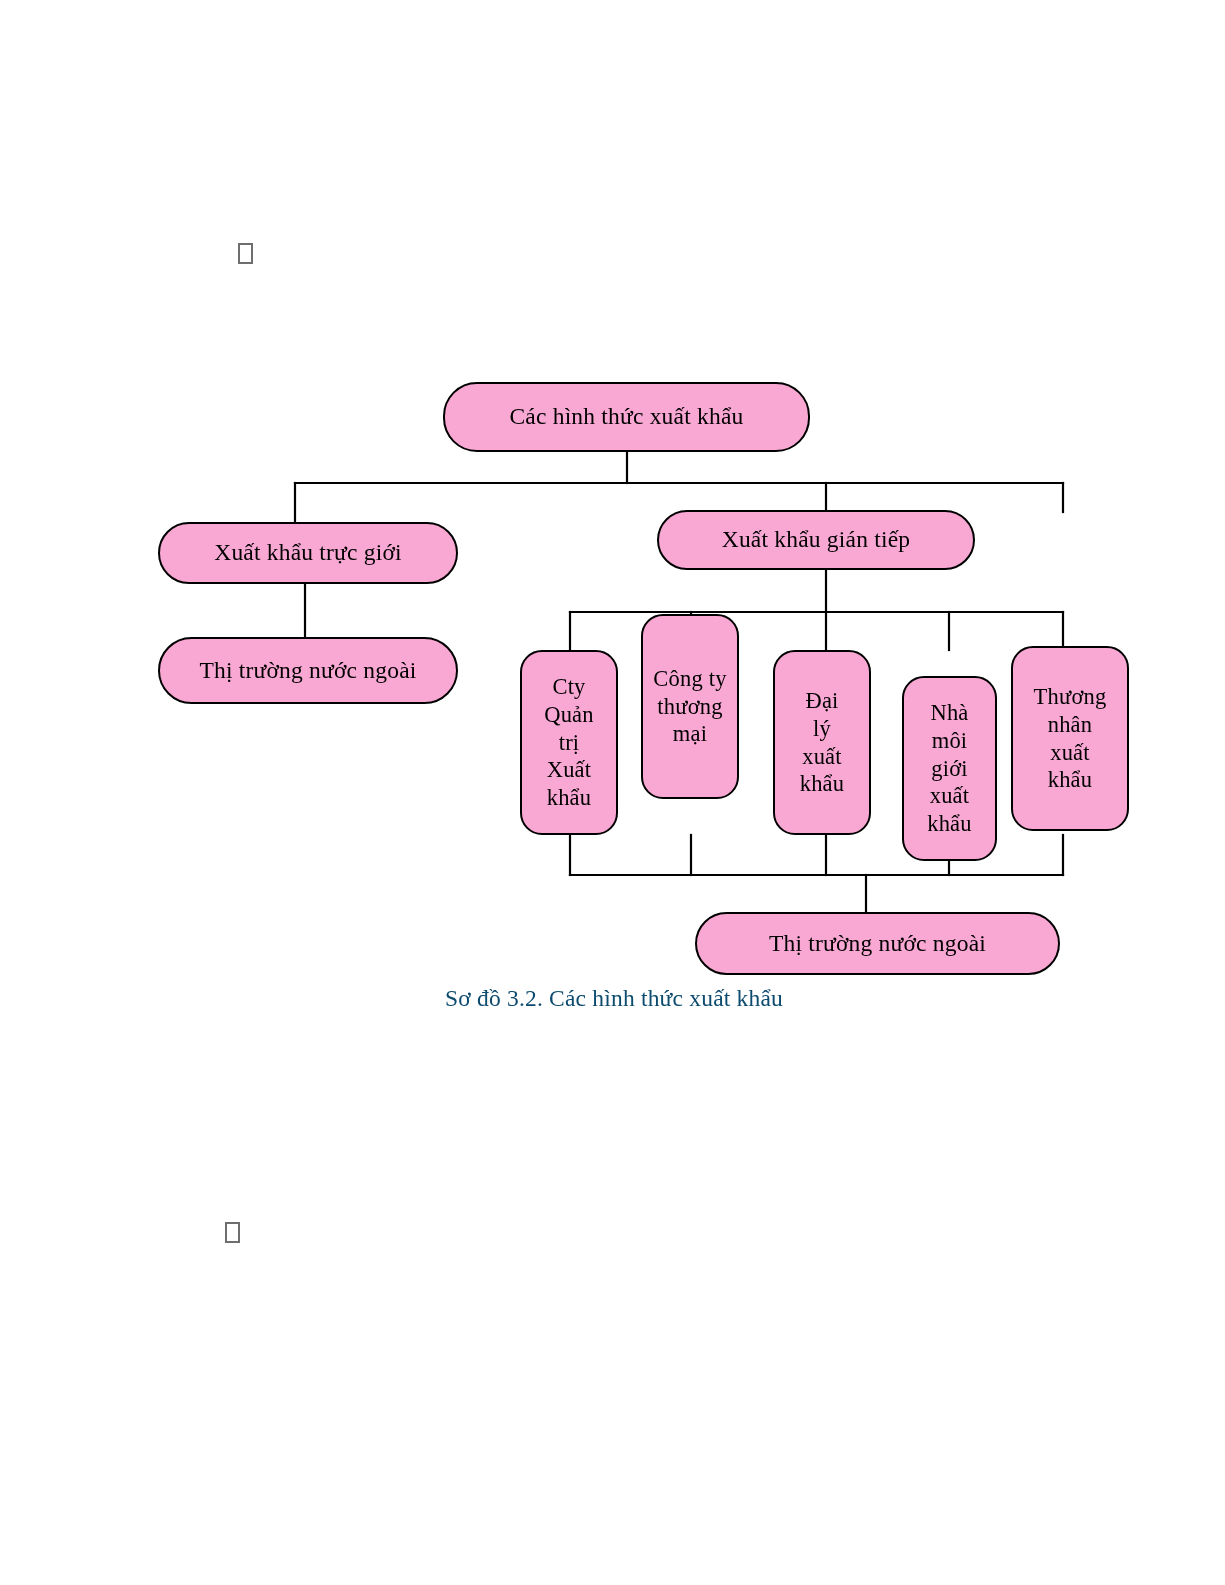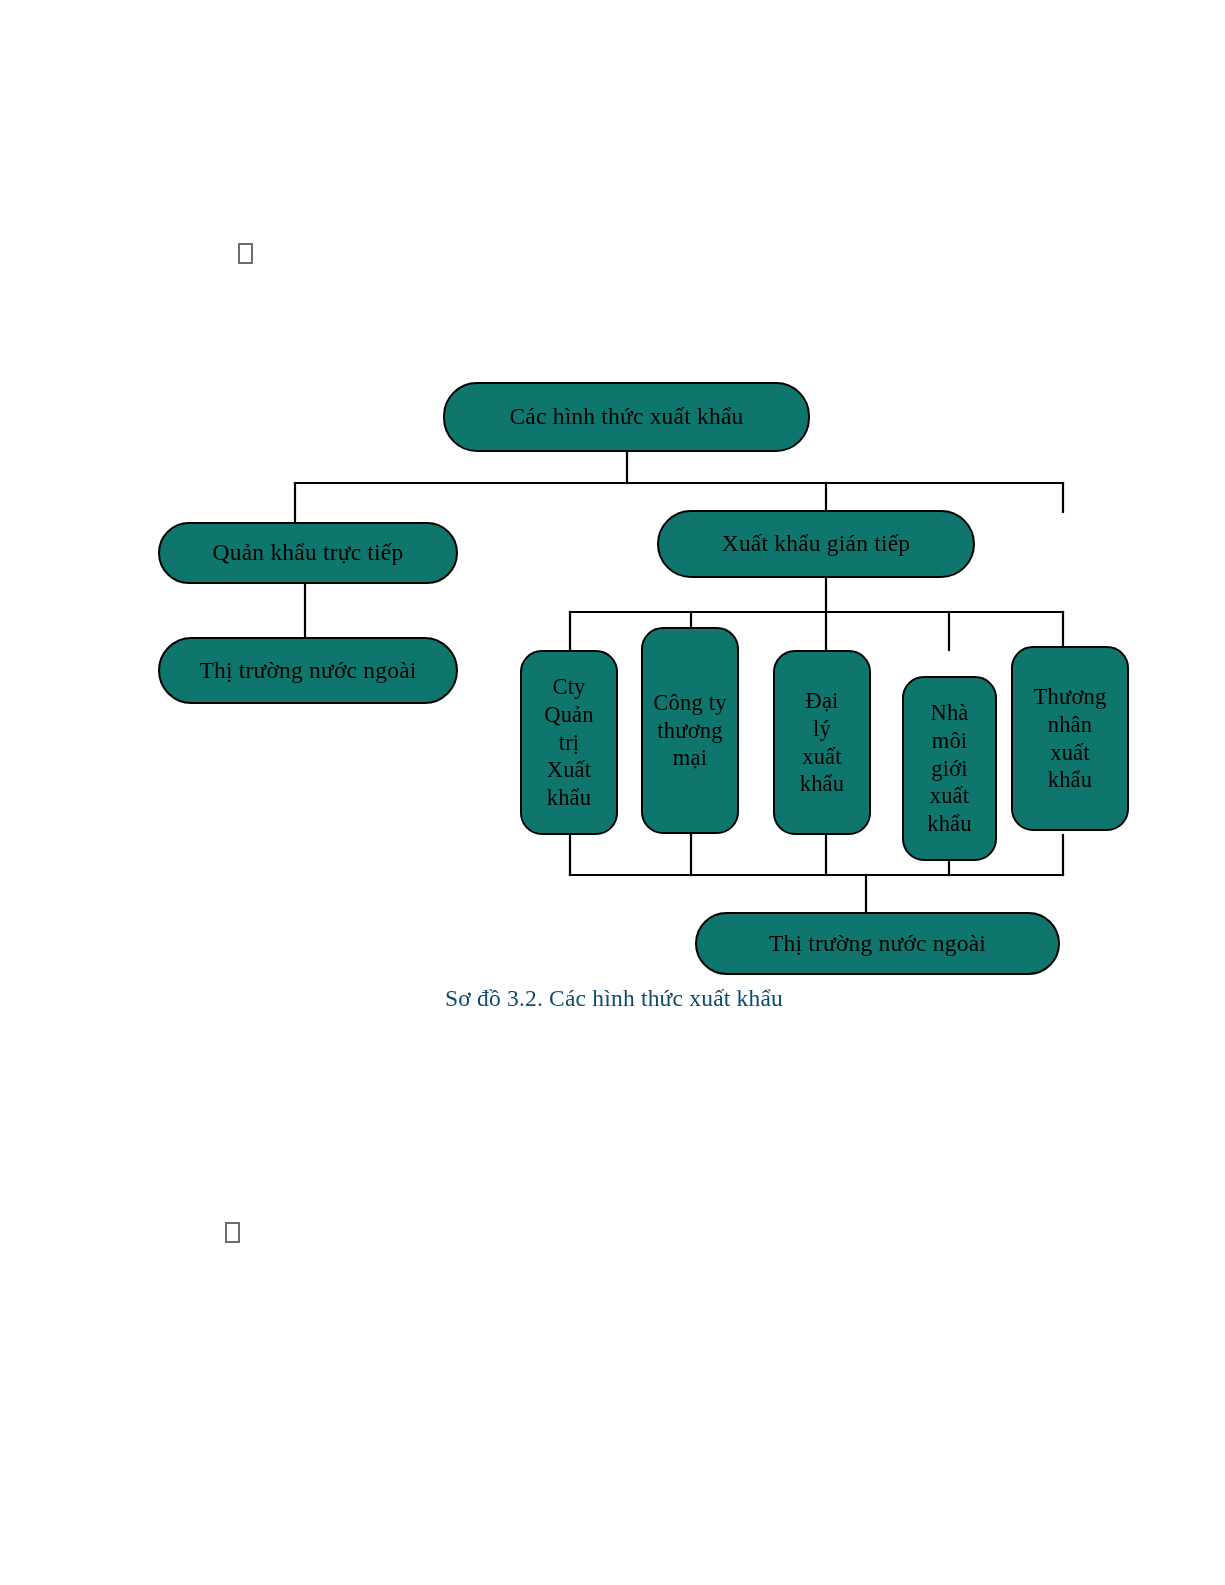--- a/index.html
+++ b/index.html
@@ -31,21 +31,21 @@
     border: 2px solid #6e6e6e;
     background: #ffffff;
     width: 15px;
     height: 21px;
     box-sizing: border-box;
   }
   .node {
     position: absolute;
     box-sizing: border-box;
     border: 2.2px solid #000000;
-    background: #0f766e;
+    background: #f9a8d4;
     display: flex;
     align-items: center;
     justify-content: center;
     text-align: center;
     line-height: 1.18;
     color: #000000;
     letter-spacing: 0.2px;
   }
   .node-label {
     display: block;
@@ -106,40 +106,40 @@
 
       <path d="M866,875 L866,912"></path>
     </g>
   </svg>
 
   <div class="node wide" style="left:443px; top:382px; width:367px; height:70px;">
     <span class="node-label">Các hình thức xuất khẩu</span>
   </div>
 
   <div class="node wide" style="left:158px; top:522px; width:300px; height:62px;">
-    <span class="node-label">Quản khẩu trực tiếp</span>
+    <span class="node-label">Xuất khẩu trực giới</span>
   </div>
 
-  <div class="node wide" style="left:657px; top:510px; width:318px; height:68px;">
+  <div class="node wide" style="left:657px; top:510px; width:318px; height:60px;">
     <span class="node-label">Xuất khẩu gián tiếp</span>
   </div>
 
   <div class="node wide" style="left:158px; top:637px; width:300px; height:67px;">
     <span class="node-label">Thị trường nước ngoài</span>
   </div>
 
   <div class="node tall" style="left:520px; top:650px; width:98px; height:185px;">
     <span class="node-label">Cty
 Quản
 trị
 Xuất
 khẩu</span>
   </div>
 
-  <div class="node tall" style="left:641px; top:627px; width:98px; height:207px;">
+  <div class="node tall" style="left:641px; top:614px; width:98px; height:185px;">
     <span class="node-label">Công ty
 thương
 mại</span>
   </div>
 
   <div class="node tall" style="left:773px; top:650px; width:98px; height:185px;">
     <span class="node-label">Đại
 lý
 xuất
 khẩu</span>

